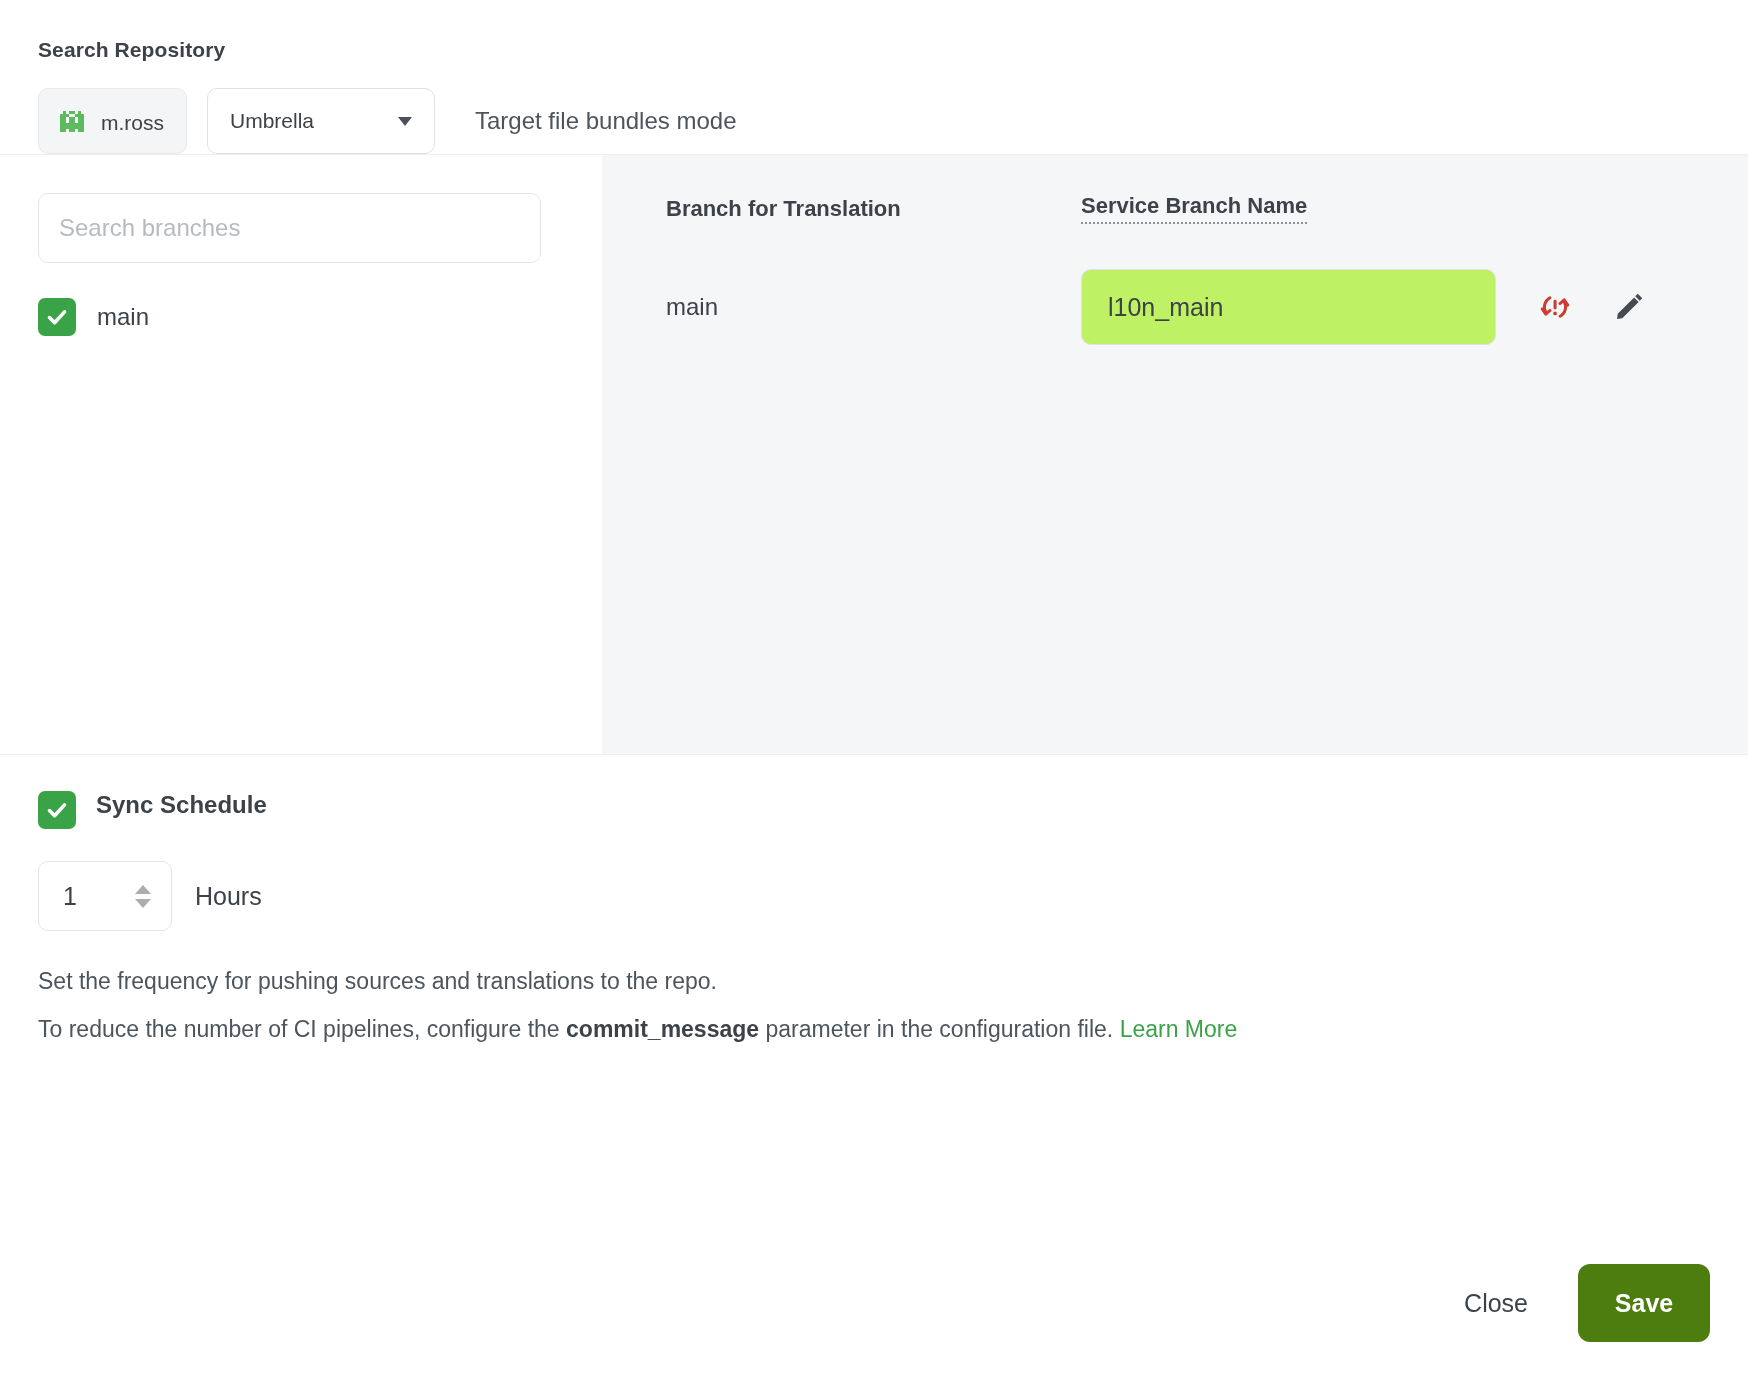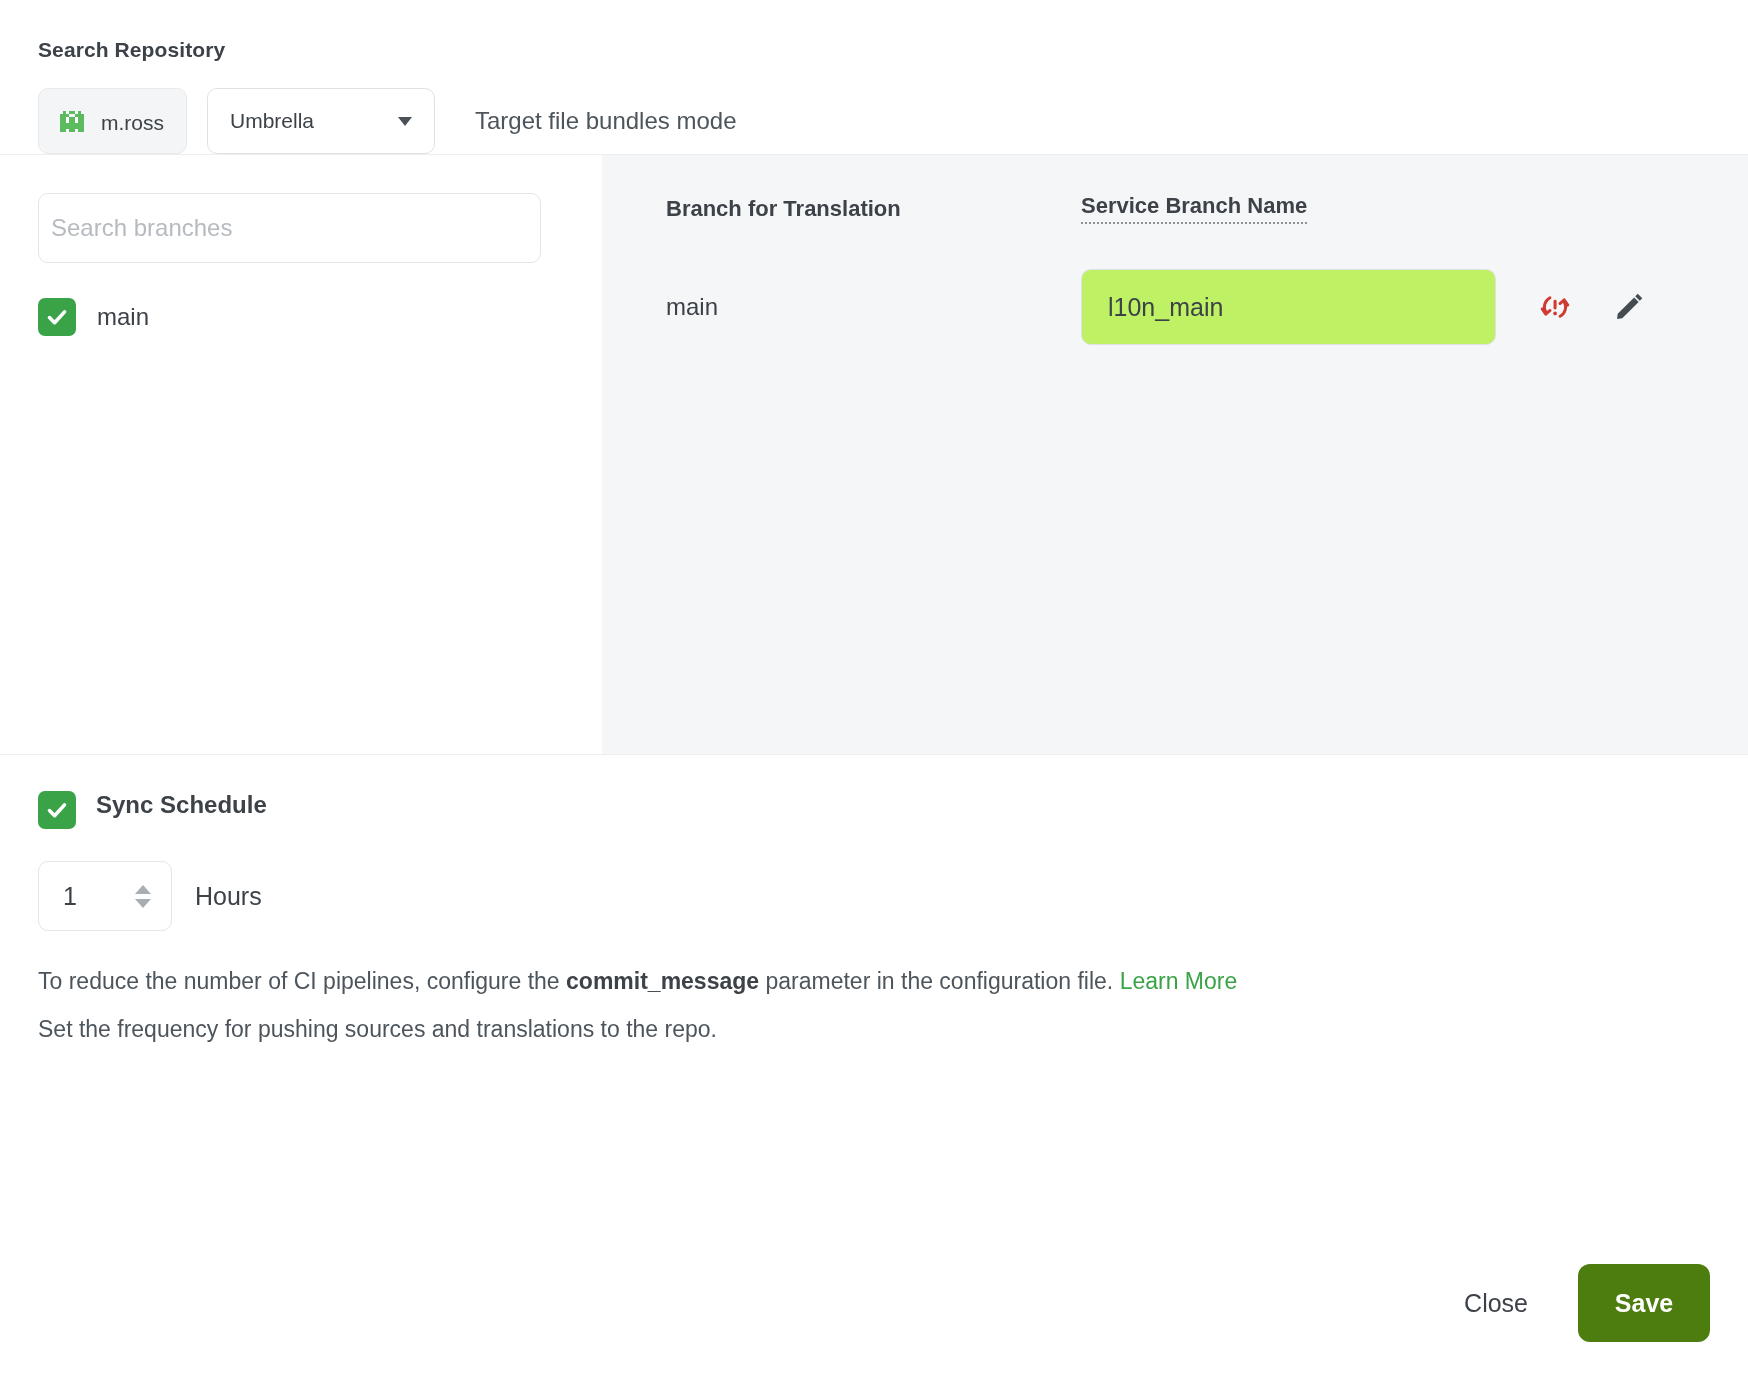--- a/index.html
+++ b/index.html
@@ -119,21 +119,21 @@
 
   .search-input {
     width: 503px;
     height: 70px;
     border: 1px solid #e3e5e8;
     border-radius: 10px;
     background: #ffffff;
     font-family: inherit;
     font-size: 24px;
     color: #3c4248;
-    padding: 0 12px;
+    padding: 0 20px;
     outline: none;
   }
   .search-input::placeholder { color: #b6bbc0; }
 
   .branch-list { margin-top: 34px; }
   .branch-item {
     display: flex;
     align-items: center;
     gap: 21px;
     height: 40px;
@@ -430,23 +430,23 @@
     <div class="stepper">
       <span class="stepper-value">1</span>
       <span class="spin">
         <span class="up"></span>
         <span class="down"></span>
       </span>
     </div>
     <span class="unit-label">Hours</span>
   </div>
 
+  <div class="helper">Set the frequency for pushing sources and translations to the repo.</div>
+
   <div class="helper">
     <span>To reduce the number of CI pipelines, configure the </span><span class="mono-strong">commit_message</span><span> parameter in the configuration file. </span><span class="link-green">Learn More</span>
   </div>
-
-  <div class="helper">Set the frequency for pushing sources and translations to the repo.</div>
 </div>
 
 <div class="footer">
   <button class="btn-close">Close</button>
   <button class="btn-save">Save</button>
 </div>
 
 </body></html>

